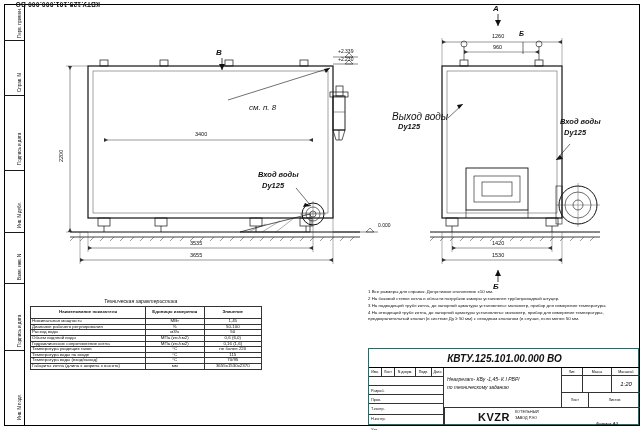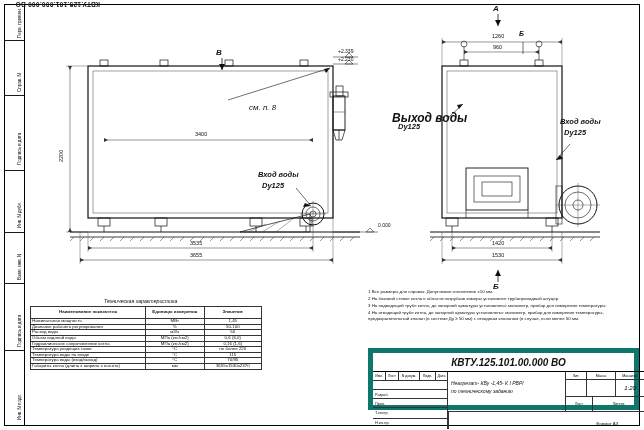--- a/index.html
+++ b/index.html
@@ -241,21 +241,21 @@
     <line x1="523" y1="54" x2="523" y2="42" stroke="#111" stroke-width="0.6"></line>
   </svg>
 
   <div class="txt it" style="left:216px;top:48px;font-size:8px;font-weight:bold;">В</div>
   <div class="txt it" style="left:493px;top:4px;font-size:8px;font-weight:bold;">А</div>
   <div class="txt it" style="left:493px;top:282px;font-size:8px;font-weight:bold;">Б</div>
   <div class="txt it" style="left:519px;top:30px;font-size:7px;font-weight:bold;">Б</div>
 
   <div class="txt it" style="left:249px;top:103px;font-size:8px;">см. п. 8</div>
 
-  <div class="txt it" style="left:392px;top:111px;font-size:12px;font-weight:bold;">Выход воды</div>
+  <div class="txt it" style="left:392px;top:111px;font-size:10px;font-weight:normal;">Выход воды</div>
   <div class="txt it" style="left:398px;top:122px;font-size:7.5px;font-weight:bold;">Dу125</div>
 
   <div class="txt it" style="left:560px;top:117px;font-size:7.5px;font-weight:bold;">Вход воды</div>
   <div class="txt it" style="left:564px;top:128px;font-size:7.5px;font-weight:bold;">Dу125</div>
 
   <div class="txt it" style="left:258px;top:170px;font-size:7.5px;font-weight:bold;">Вход воды</div>
   <div class="txt it" style="left:262px;top:181px;font-size:7.5px;font-weight:bold;">Dу125</div>
 
   <div class="txt" style="left:338px;top:48px;font-size:5px;">+2.339</div>
   <div class="txt" style="left:338px;top:56px;font-size:5px;">+2.230</div>
@@ -327,21 +327,21 @@
           <td style="text-align:center">70/95</td>
         </tr>
     <tr>
           <td>Габариты котла (длина х ширина х высота)</td>
           <td style="text-align:center">мм</td>
           <td style="text-align:center">3655х1530х2370</td>
         </tr>
   </tbody>
     </table>
 
-  <div class="box" style="left:368px;top:348px;width:271px;height:62px;border:5px solid #0f766e;">
+  <div class="box" style="left:368px;top:348px;width:271px;height:77px;border:1px solid #0f766e;">
 
     <div style="position:absolute;left:0;top:0;width:271px;height:19px;border-bottom:1px solid #000;box-sizing:border-box;display:flex;align-items:center;justify-content:center;">
       <span class="txt" style="position:relative;left:0;top:0;font-size:10px;font-weight:bold;font-style:italic;">КВТУ.125.101.00.000 ВО</span>
     </div>
 
     <div style="position:absolute;left:0;top:19px;width:74px;height:9px;border-bottom:0.5px solid #333;box-sizing:border-box;display:flex;">
       <span style="flex:0 0 12px;border-right:0.5px solid #333;font-size:3.6px;text-align:center;line-height:9px;">Изм.</span>
       <span style="flex:0 0 12px;border-right:0.5px solid #333;font-size:3.6px;text-align:center;line-height:9px;">Лист</span>
       <span style="flex:0 0 20px;border-right:0.5px solid #333;font-size:3.6px;text-align:center;line-height:9px;">N докум.</span>
       <span style="flex:0 0 15px;border-right:0.5px solid #333;font-size:3.6px;text-align:center;line-height:9px;">Подп.</span>
@@ -377,18 +377,25 @@
     <div style="position:absolute;left:193px;top:27px;width:78px;height:17px;box-sizing:border-box;border-bottom:0.5px solid #333;display:flex;">
       <span style="flex:0 0 20px;border-right:0.5px solid #333;"></span>
       <span style="flex:0 0 28px;border-right:0.5px solid #333;"></span>
       <span style="flex:1;font-size:6px;text-align:center;line-height:17px;font-style:italic;">1:20</span>
     </div>
     <div style="position:absolute;left:193px;top:44px;width:78px;height:15px;box-sizing:border-box;border-bottom:0.5px solid #333;display:flex;">
       <span style="flex:0 0 26px;border-right:0.5px solid #333;font-size:3.6px;text-align:center;line-height:15px;">Лист</span>
       <span style="flex:1;font-size:3.6px;text-align:center;line-height:15px;">Листов</span>
     </div>
 
+    <div style="position:absolute;left:75px;top:59px;width:196px;height:17px;box-sizing:border-box;display:flex;align-items:center;padding-left:34px;">
+      <span class="txt" style="position:relative;left:0;top:0;font-size:11px;font-weight:bold;letter-spacing:0.5px;">KVZR</span>
+      <span style="display:inline-block;margin-left:5px;">
+        <span class="txt" style="position:relative;left:0;top:-3px;font-size:3.8px;display:block;">КОТЕЛЬНЫЙ</span>
+        <span class="txt" style="position:relative;left:0;top:-1px;font-size:3.8px;display:block;">ЗАВОД РЭО</span>
+      </span>
+    </div>
     <div style="position:absolute;left:75px;top:59px;width:0;height:17px;border-left:0.5px solid #333;"></div>
   </div>
 
   <div class="txt" style="left:596px;top:421px;font-size:4.4px;">Формат  А3</div>
 
 </div>
 
 </body></html>

